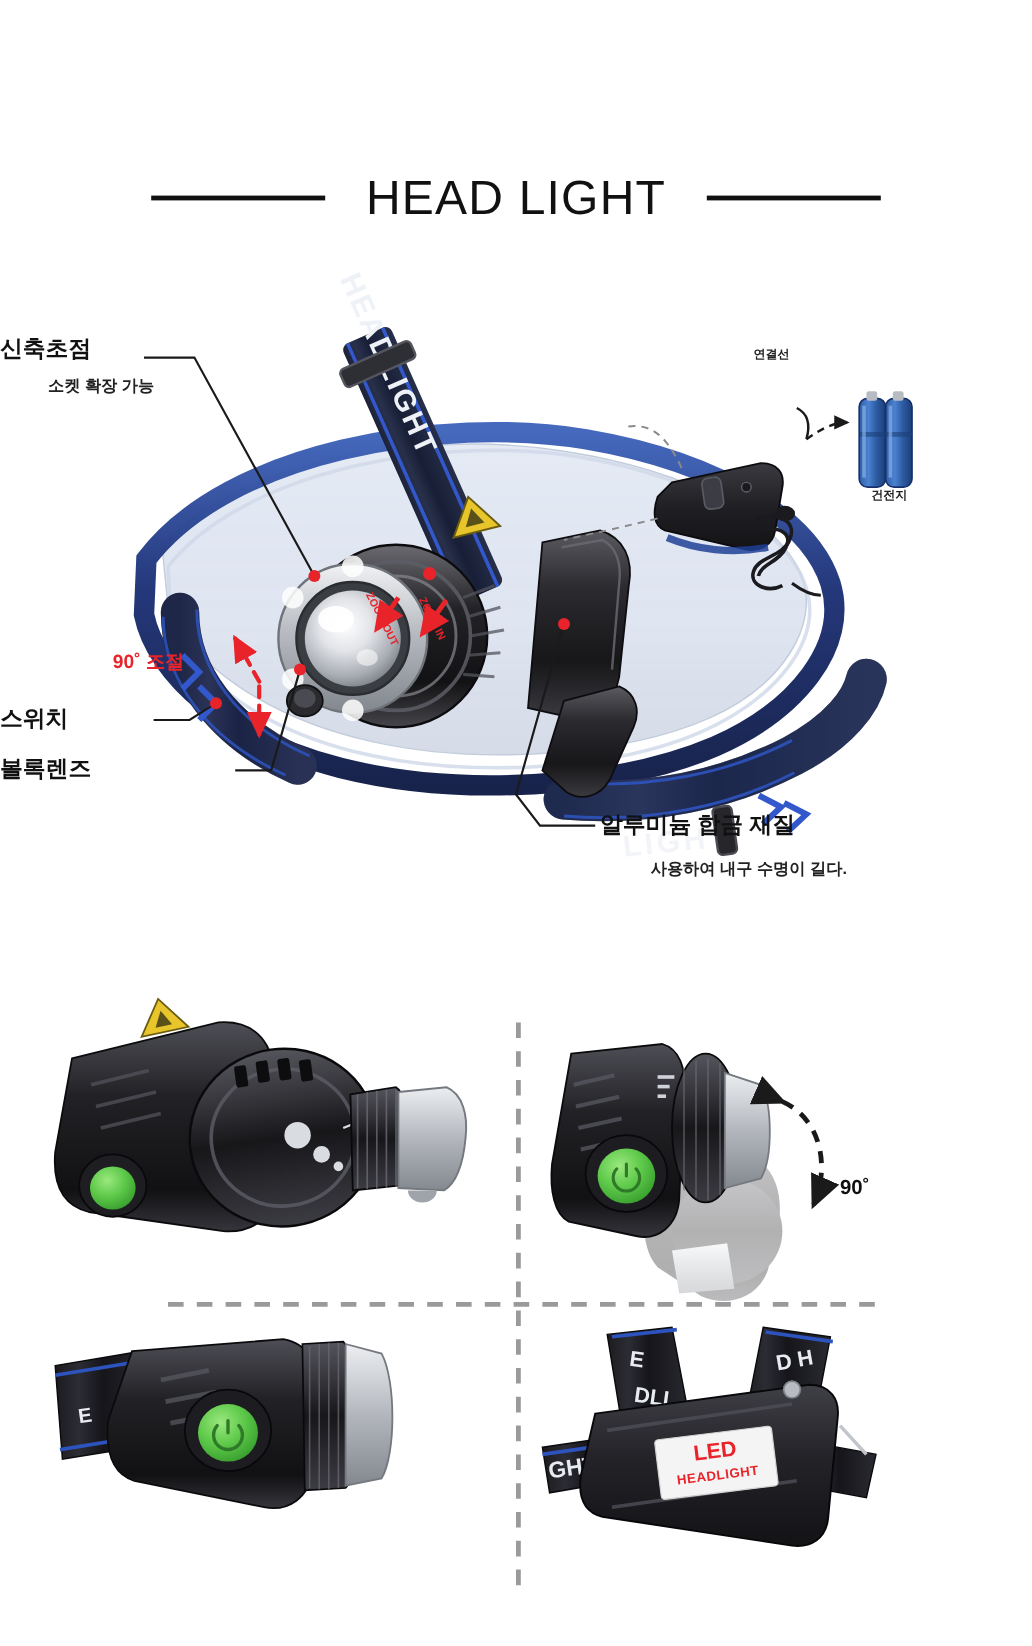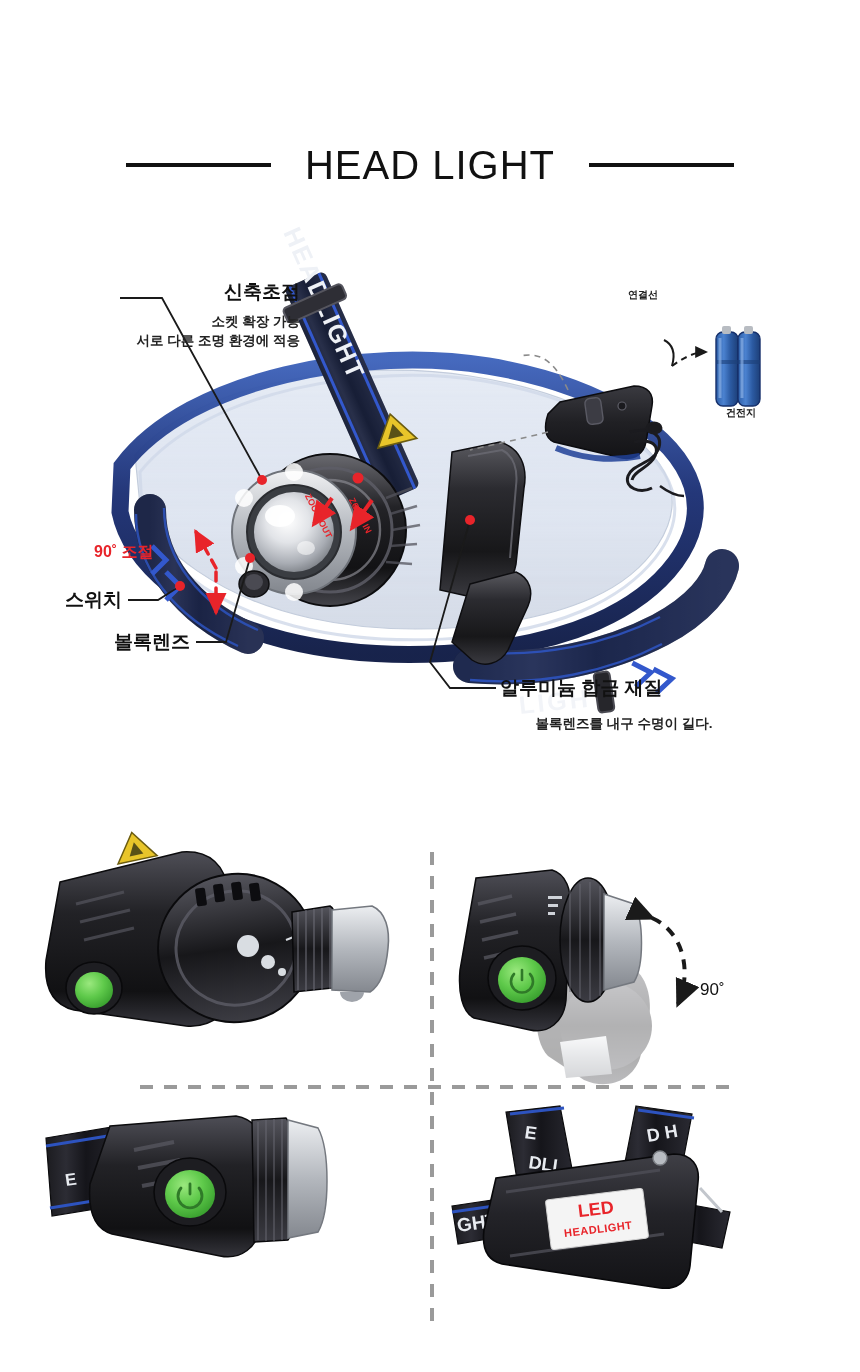--- a/index.html
+++ b/index.html
@@ -60,21 +60,21 @@
     white-space: nowrap;
     line-height: 1.25;
   }
   .callout .c-desc {
     font-size: 13.5px;
     font-weight: bold;
     color: #222222;
     line-height: 1.45;
     white-space: nowrap;
   }
-  .ta-right { text-align: right; }
+  .ta-right { text-align: left; }
   .ta-left  { text-align: left; }
   .ta-center{ text-align: center; }
 
   .red-label {
     position: absolute;
     font-size: 16px;
     font-weight: bold;
     color: #e8242a;
     white-space: nowrap;
   }
@@ -90,21 +90,21 @@
   
   .grid {
     position: absolute;
     left: 0; top: 820px;
     width: 860px; height: 540px;
   }
   .grid-svg { position: absolute; left: 0; top: 0; }
   .cell-label {
     position: absolute;
     font-size: 17px;
-    font-weight: normal;
+    font-weight: bold;
     color: #111111;
   }
 </style>
 </head>
 <body>
 
 <div class="header">
   <div class="rule"></div>
   <div class="page-title">HEAD LIGHT</div>
   <div class="rule"></div>
@@ -324,39 +324,38 @@
       <path d="M720,158 L720,218" stroke="#8fb4e8" stroke-width="3" opacity="0.65"></path>
       <path d="M742,158 L742,218" stroke="#8fb4e8" stroke-width="3" opacity="0.65"></path>
 
       <path d="M672,186 C686,176 696,172 706,172" stroke="#1a1a1a" stroke-width="2" stroke-dasharray="6 5" fill="none" marker-end="url(#arrowDark)"></path>
       <path d="M672,186 C676,172 672,164 664,160" stroke="#1a1a1a" stroke-width="2" fill="none"></path>
     </g>
   </svg>
 
   <div class="callout ta-right" style="left:0px; top:100px; width:300px;">
     <div class="c-title">신축초점</div>
-    <div class="c-desc" style="margin-top:8px;">소켓 확장 가능</div>
-    <div class="c-desc">서로 다른 조명 환경에 적응</div>
+    <div class="c-desc" style="margin-top:8px;margin-left:40px;">소켓 확장 가능</div>
   </div>
 
   <div class="callout ta-right" style="left:0px; top:408px; width:122px;">
     <div class="c-title">스위치</div>
   </div>
 
   <div class="callout ta-right" style="left:0px; top:450px; width:190px;">
     <div class="c-title">볼록렌즈</div>
   </div>
   <div class="callout ta-center" style="left:46px; top:490px; width:270px;">
   </div>
 
   <div class="callout ta-left" style="left:500px; top:496px; width:300px;">
     <div class="c-title">알루미늄 합금 재질</div>
   </div>
   <div class="callout ta-center" style="left:494px; top:534px; width:260px;">
-    <div class="c-desc">볼록렌즈를 내구 수명이 길다.</div>
+    <div class="c-desc">사용하여 내구 수명이 길다.</div>
   </div>
 
   <div class="red-label" style="left:94px; top:362px;">90˚ 조절</div>
   <div class="red-label" style="left:312px; top:312px; transform:rotate(63deg); transform-origin:left top; font-size:9px;">ZOOM OUT</div>
   <div class="red-label" style="left:356px; top:316px; transform:rotate(63deg); transform-origin:left top; font-size:9px;">ZOOM IN</div>
 
   <div class="mini-label" style="left:628px; top:108px;">연결선</div>
   <div class="mini-label" style="left:726px; top:226px;text-align:center;">건전지</div>
 </div>
 

